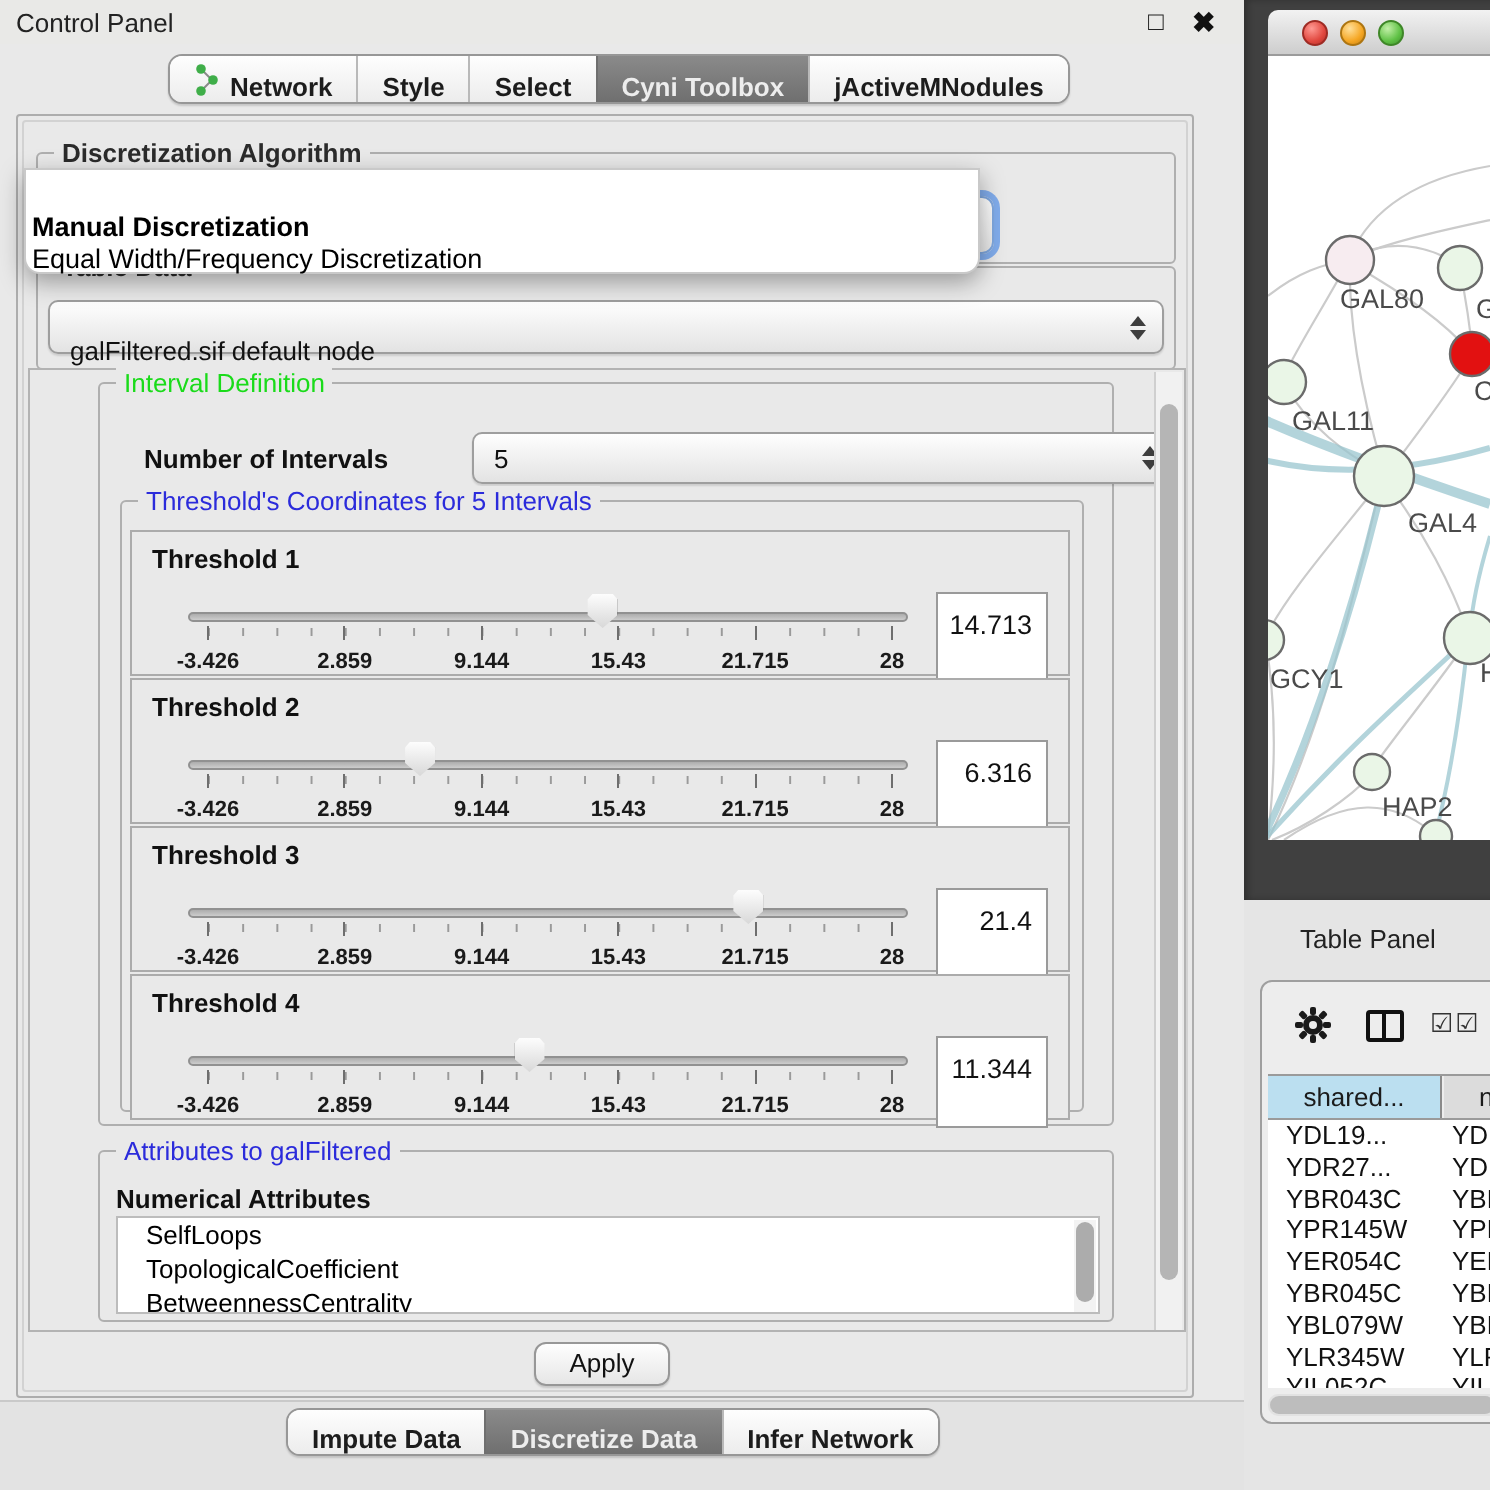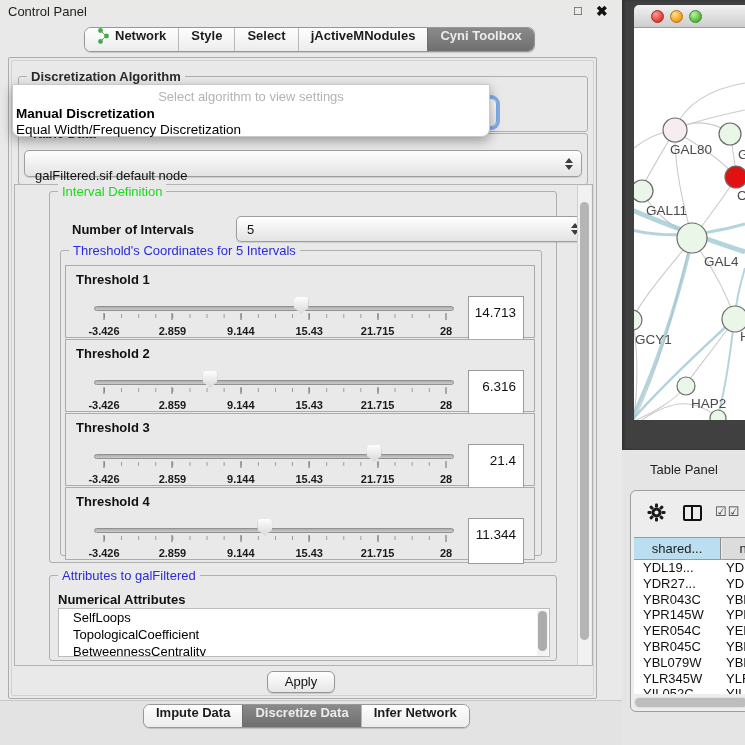--- a/index.html
+++ b/index.html
@@ -9,21 +9,21 @@
 
   
   .control-panel { position:absolute; left:0; top:0; width:622px; height:745px; background:#E9E9E9; }
   .cp-titlebar { position:absolute; left:0; top:0; width:622px; height:22px; background:#E9E9E7; }
   .cp-title { position:absolute; left:8px; top:4px; font-size:13px; color:#222; }
   .cp-float { position:absolute; left:574px; top:3px; font-size:13px; color:#222; font-weight:bold; cursor:default; }
   .cp-close { position:absolute; left:596px; top:3px; font-size:14px; color:#111; font-weight:bold; cursor:default; }
 
   
   .segbar { position:absolute; display:flex; height:25px; border:1px solid #979797; border-radius:7px; overflow:hidden; background:#FBFBFB; box-shadow:0 1px 1px rgba(0,0,0,.15); }
-  .seg { display:flex; align-items:flex-start; gap:5px; padding:0 12px; font-size:13px; font-weight:bold; color:#1c1c1c; background:linear-gradient(#FEFEFE,#ECECEC); white-space:nowrap; }
+  .seg { display:flex; align-items:flex-end; gap:5px; padding:0 12px; font-size:13px; font-weight:bold; color:#1c1c1c; background:linear-gradient(#FEFEFE,#ECECEC); white-space:nowrap; }
   .seg + .seg { border-left:1px solid #B9B9B9; }
   .seg.active { background:linear-gradient(#8A8A8A,#6F6F6F); color:#EDEDED; border-left-color:#6F6F6F; }
   .top-tabs { left:84px; top:27px; }
   .bottom-tabs { left:143px; top:704px; height:24px; }
   .bottom-tabs .seg { font-size:13px; }
 
   
   .cp-outer { position:absolute; left:8px; top:57px; width:589px; height:642px; border:1px solid #ADADAD; border-radius:2px; background:#E9E9E9; }
   .cp-inner { position:absolute; left:11px; top:60px; width:583px; height:636px; border:1px solid #D2D2D2; border-radius:2px; }
 
@@ -152,43 +152,42 @@
           </svg>
         </span>
         <span>Network</span>
       </div>
       <div class="seg">
           <span>Style</span>
         </div>
       <div class="seg">
           <span>Select</span>
         </div>
-      <div class="seg">
-          <span>jActiveMNodules</span>
-        </div>
       <div class="seg active">
           <span>Cyni Toolbox</span>
+        </div>
+      <div class="seg">
+          <span>jActiveMNodules</span>
         </div>
     </div>
 
     <div class="cp-outer"></div>
     <div class="cp-inner"></div>
 
     <div class="groupbox algo-group">
       <span class="grouplabel gl-plain">Discretization Algorithm</span>
     </div>
     <div class="algo-combo">
       <span class="stepper">
           <span class="up"></span>
           <span class="down"></span>
         </span>
     </div>
 
     <div class="popup">
-      <div class="popup-hint">Select algorithm to view settings</div>
       <div class="popup-opt1">Manual Discretization</div>
       <div class="popup-opt2">Equal Width/Frequency Discretization</div>
     </div>
 
     <div class="groupbox tabledata-group">
       <span class="grouplabel gl-plain">Table Data</span>
     </div>
     <div class="combo td-combo">
       <span class="combo-text">galFiltered.sif default node</span>
       <span class="stepper">

